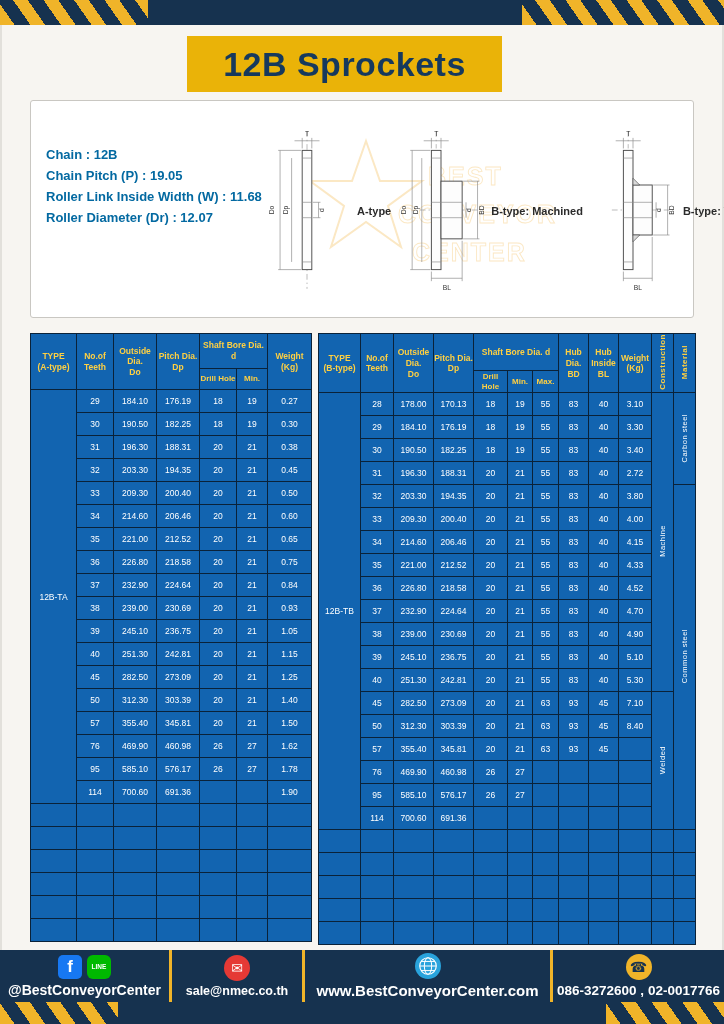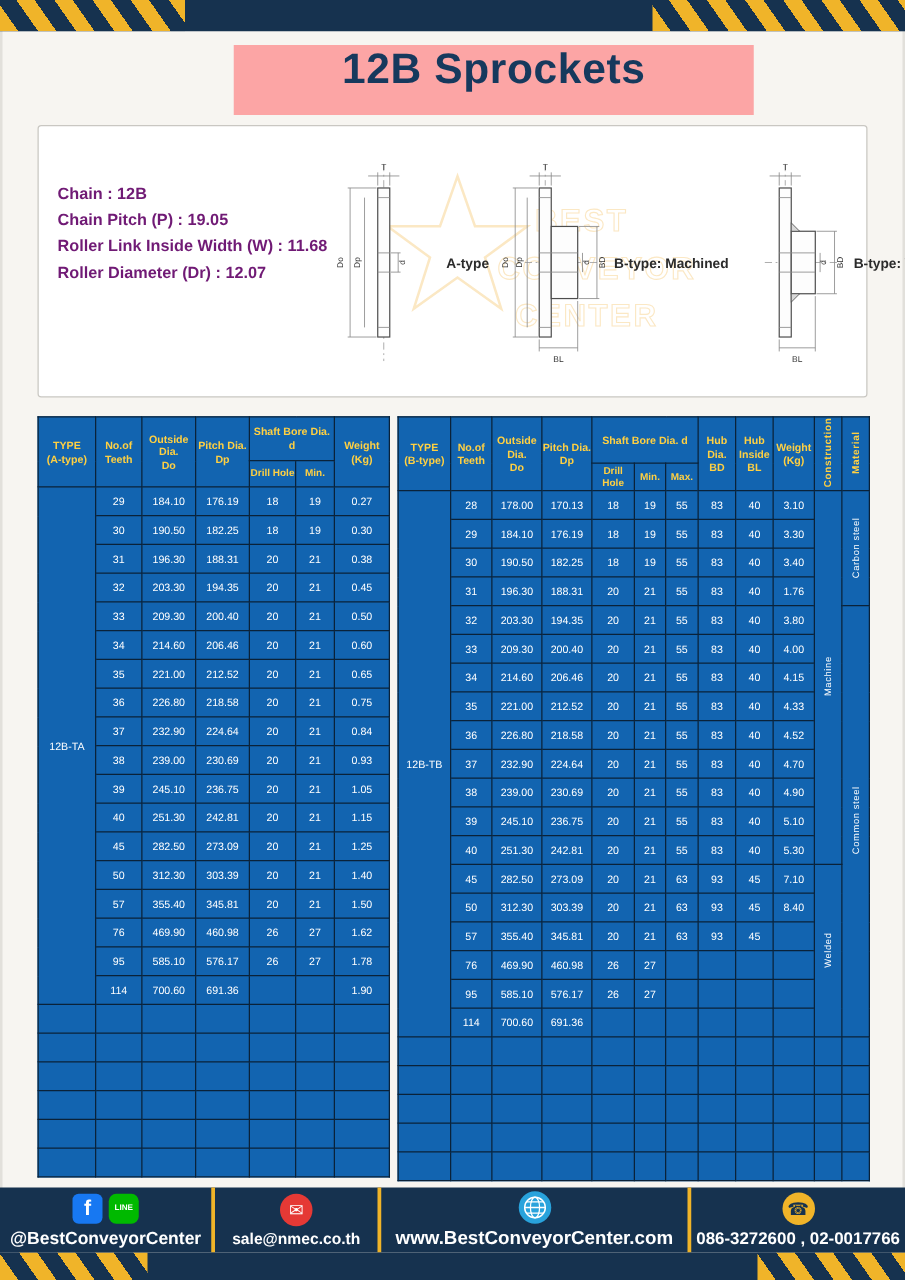--- a/index.html
+++ b/index.html
@@ -13,29 +13,29 @@
   .bar-top { top:0; height:25px; }
   .bar-bottom { top:1002px; height:22px; }
   .stripes { position:absolute; top:0; bottom:0;
              background:repeating-linear-gradient(55deg,#f0b429 0 12px,#16324f 12px 25px); }
   .bar-top .s1 { left:0; width:148px; }
   .bar-top .s2 { left:522px; width:202px; }
   .bar-bottom .s1 { left:0; width:118px; }
   .bar-bottom .s2 { left:606px; width:118px; }
 
   
-  .title-banner { position:absolute; left:187px; top:36px; width:416px; height:56px;
-                  background:#fca5a5; display:flex; align-items:flex-start; justify-content:center; }
+  .title-banner { position:absolute; left:187px; top:36px; width:315px; height:56px;
+                  background:#eab308; display:flex; align-items:center; justify-content:center; }
   .title-banner h1 { font-size:34px; font-weight:bold; color:#16395d; letter-spacing:.5px; }
 
   
   .spec-panel { position:absolute; left:30px; top:100px; width:664px; height:218px;
                 background:#ffffff; border:1px solid #c9c7c2; border-radius:3px; }
   .spec-list { position:absolute; left:15px; top:46px; }
-  .spec-line { font-size:13px; font-weight:bold; color:#701a75; margin-bottom:6px; white-space:nowrap; }
+  .spec-line { font-size:13px; font-weight:bold; color:#0369a1; margin-bottom:6px; white-space:nowrap; }
 
   .watermark { position:absolute; left:275px; top:28px; width:250px; height:160px; opacity:.5; }
   .wm-star { fill:none; stroke:rgba(240,170,40,.55); stroke-width:2; }
   .wm-text { font-size:25px; font-weight:bold; letter-spacing:2px;
              fill:none; stroke:rgba(240,170,40,.55); stroke-width:.9; }
 
   .figs { position:absolute; left:226px; top:8px; width:432px; height:202px; display:flex; }
   .fig { flex:1; display:flex; flex-direction:row; align-items:center; justify-content:flex-end; }
   .fig svg { width:100px; height:176px; display:block; }
   .fig .caption { font-size:11px; font-weight:bold; color:#2b2b2b; margin-top:2px; white-space:nowrap; }
@@ -553,21 +553,21 @@
         </tr>
         <tr>
           <td>31</td>
           <td>196.30</td>
           <td>188.31</td>
           <td>20</td>
           <td>21</td>
           <td>55</td>
           <td>83</td>
           <td>40</td>
-          <td>1.76</td>
+          <td>2.72</td>
         </tr>
         <tr>
           <td>32</td>
           <td>203.30</td>
           <td>194.35</td>
           <td>20</td>
           <td>21</td>
           <td>55</td>
           <td>83</td>
           <td>40</td>

